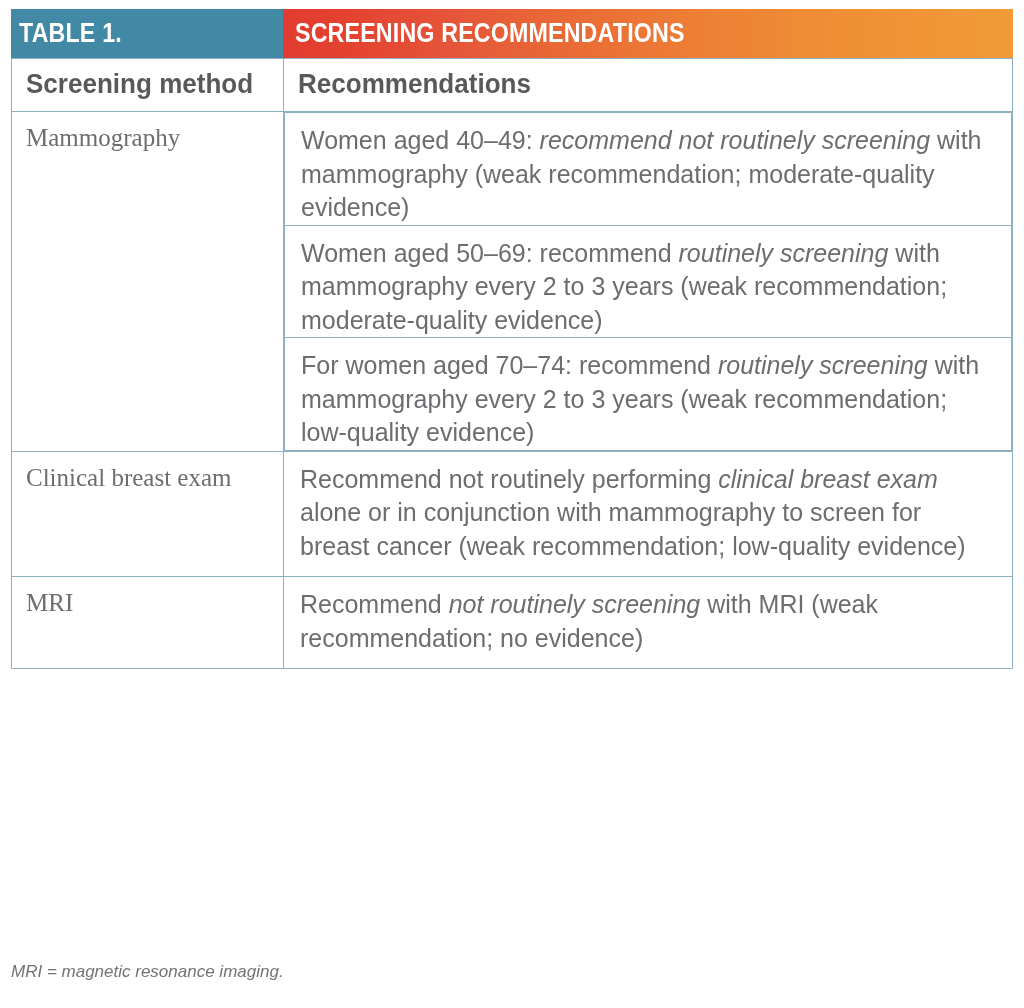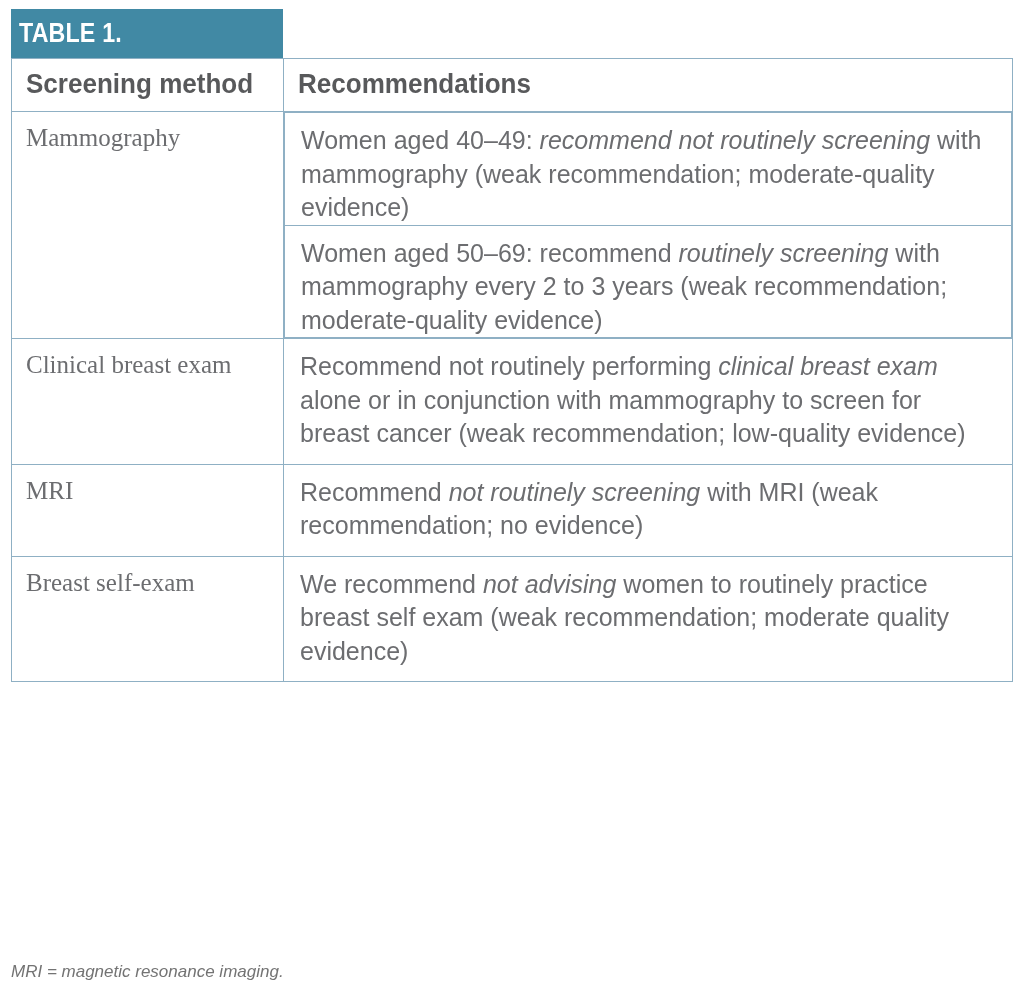--- a/index.html
+++ b/index.html
@@ -138,20 +138,23 @@
 </style>
 </head>
 <body>
 
 <div class="table-wrap">
 
   <div class="banner">
     <div class="banner-left">
       <div class="banner-title">TABLE 1.</div>
     </div>
+    <div class="banner-right">
+      <div class="banner-title">SCREENING RECOMMENDATIONS</div>
+    </div>
   </div>
 
   <table class="tbl">
     <colgroup>
         <col class="c1">
         <col class="c2">
       </colgroup>
     <tbody>
       <tr>
         <td class="hdr-cell"><span>Screening method</span></td>
@@ -162,34 +165,33 @@
           <td class="method-cell">Mammography</td>
           <td class="nopad">
             <table class="sub">
               <tbody>
                 <tr>
                   <td><span>Women aged 40–49: </span><em>recommend not routinely screening</em><span> with mammography (weak recommendation; moderate-quality evidence)</span></td>
                 </tr>
                 <tr>
                   <td><span>Women aged 50–69: recommend </span><em>routinely screening</em><span> with mammography every 2 to 3 years (weak recommendation; moderate-quality evidence)</span></td>
                 </tr>
+                <tr>
+                  <td><span>For women aged 70–74: recommend </span><em>routinely screening</em><span> with mammography every 2 to 3 years (weak recommendation; low-quality evidence)</span></td>
+                </tr>
               </tbody>
             </table>
           </td>
         </tr>
         <tr>
           <td class="method-cell">Clinical breast exam</td>
           <td class="rec-cell"><span>Recommend not routinely performing </span><em>clinical breast exam</em><span> alone or in conjunction with mammography to screen for breast cancer (weak recommendation; low-quality evidence)</span></td>
         </tr>
         <tr>
           <td class="method-cell">MRI</td>
           <td class="rec-cell"><span>Recommend </span><em>not routinely screening</em><span> with MRI (weak recommendation; no evidence)</span></td>
         </tr>
-        <tr>
-          <td class="method-cell">Breast self-exam</td>
-          <td class="rec-cell"><span>We recommend </span><em>not advising</em><span> women to routinely practice breast self exam (weak recommendation; moderate quality evidence)</span></td>
-        </tr>
       </tbody>
   </table>
 
 </div>
 
 <div class="footnote">MRI = magnetic resonance imaging.</div>
 
 </body></html>

